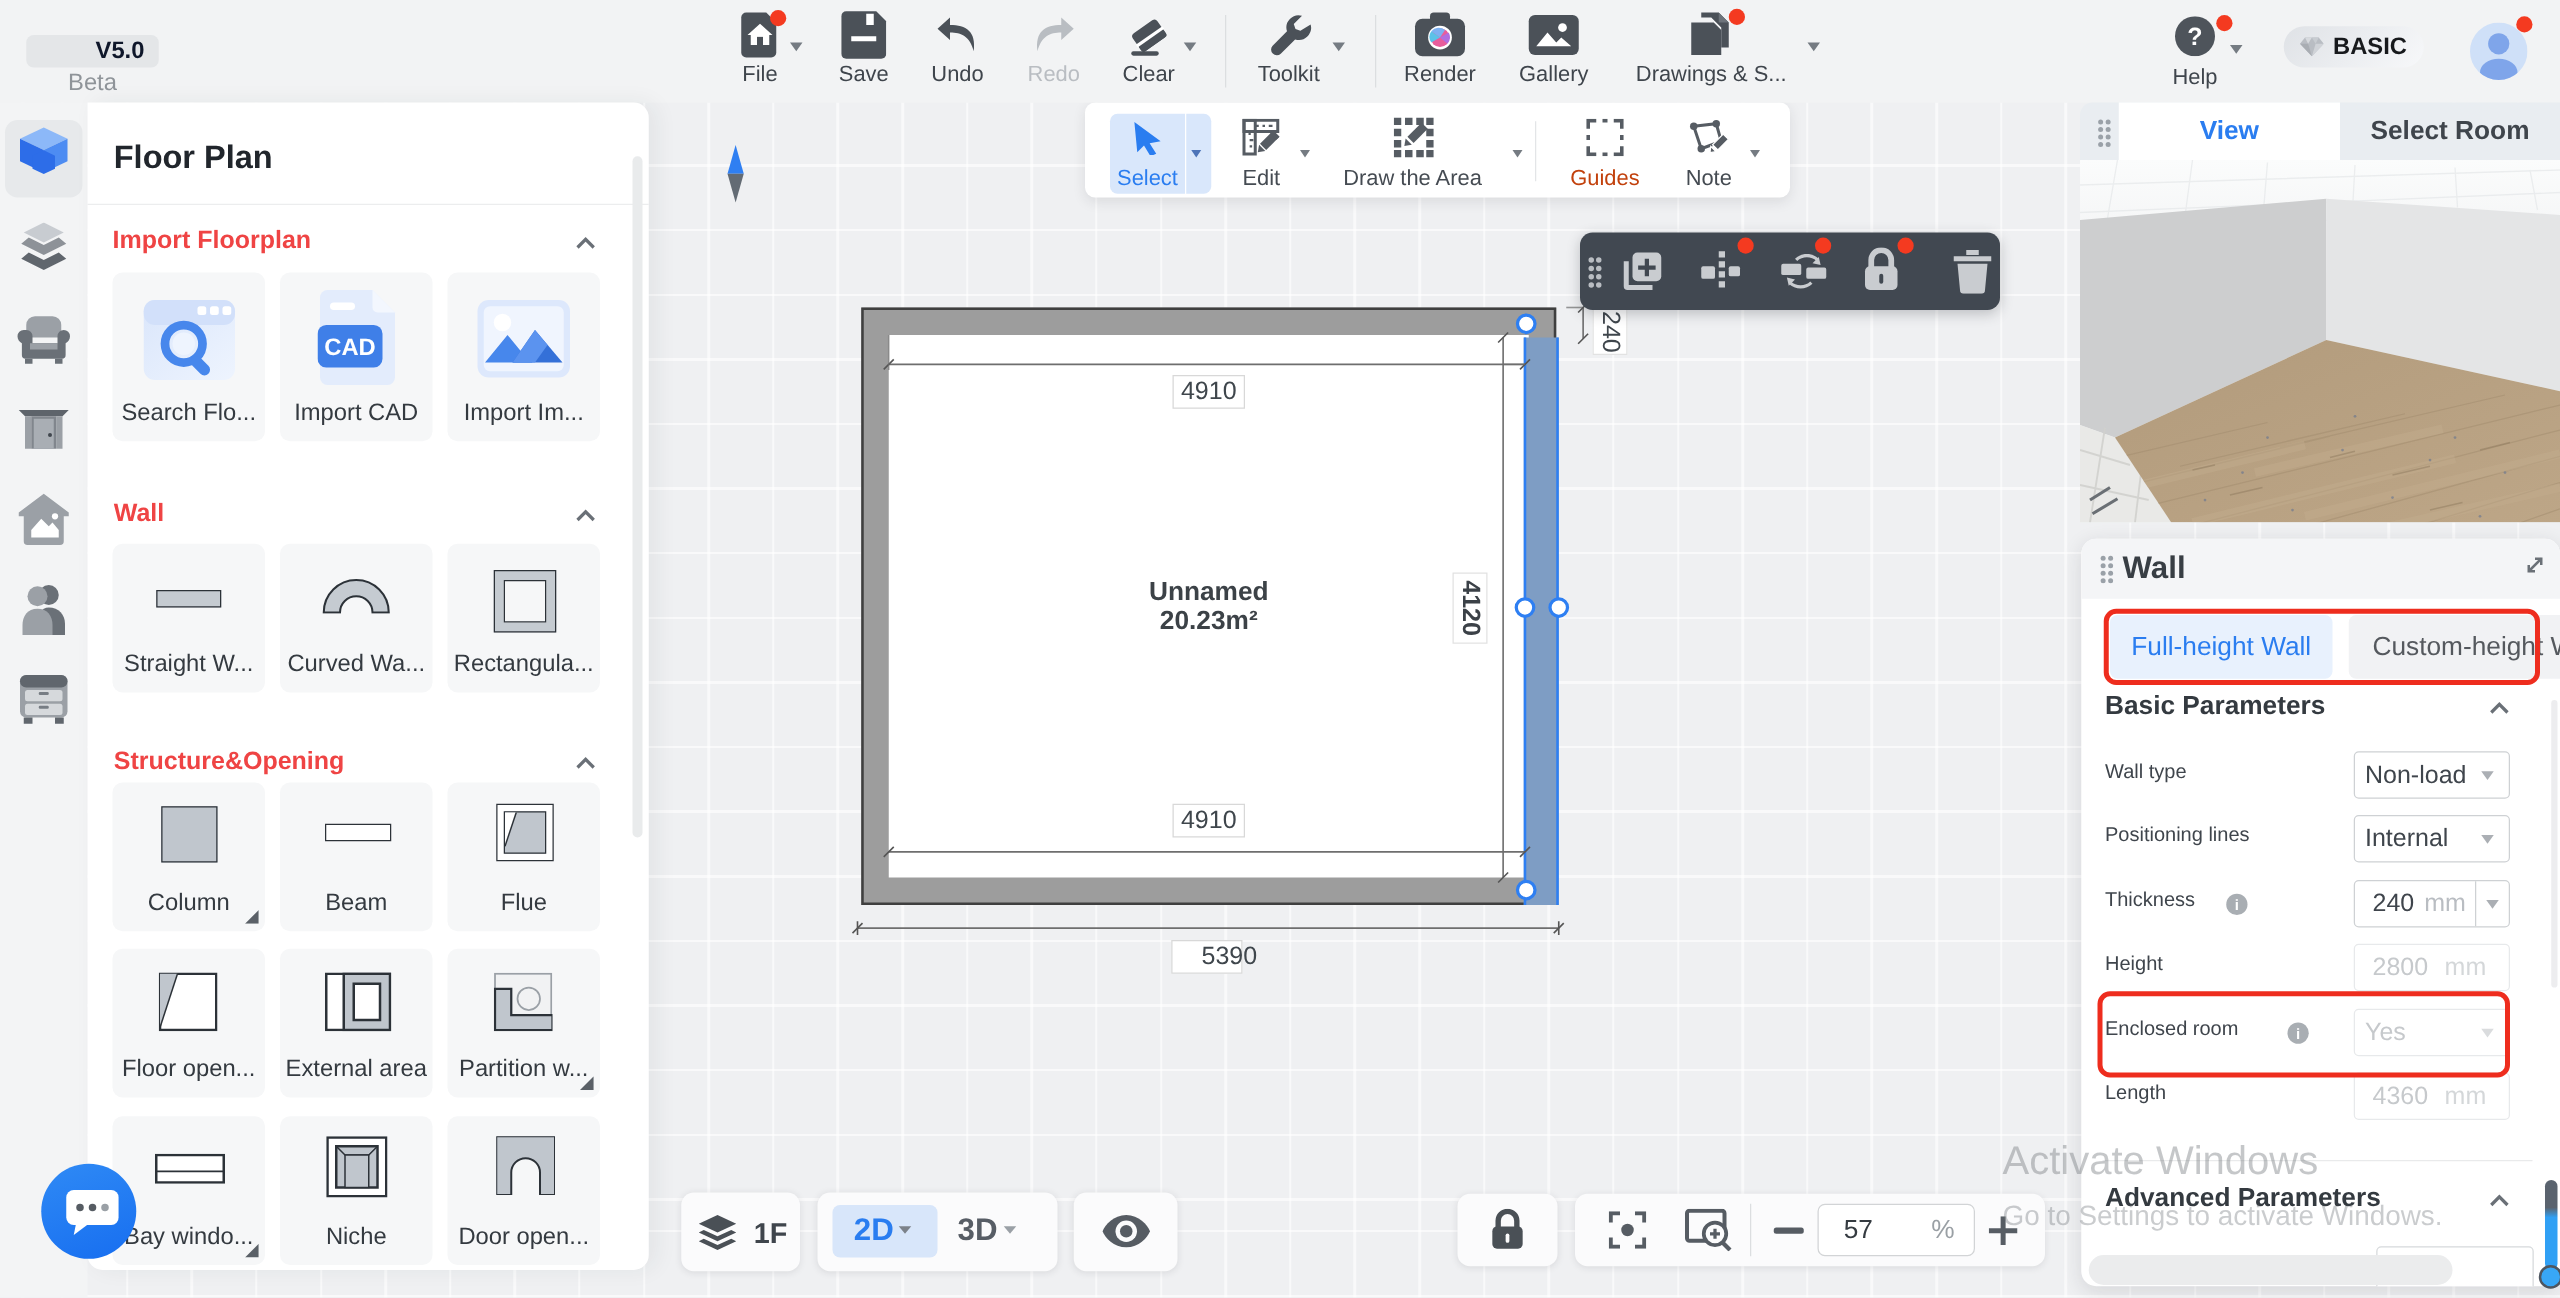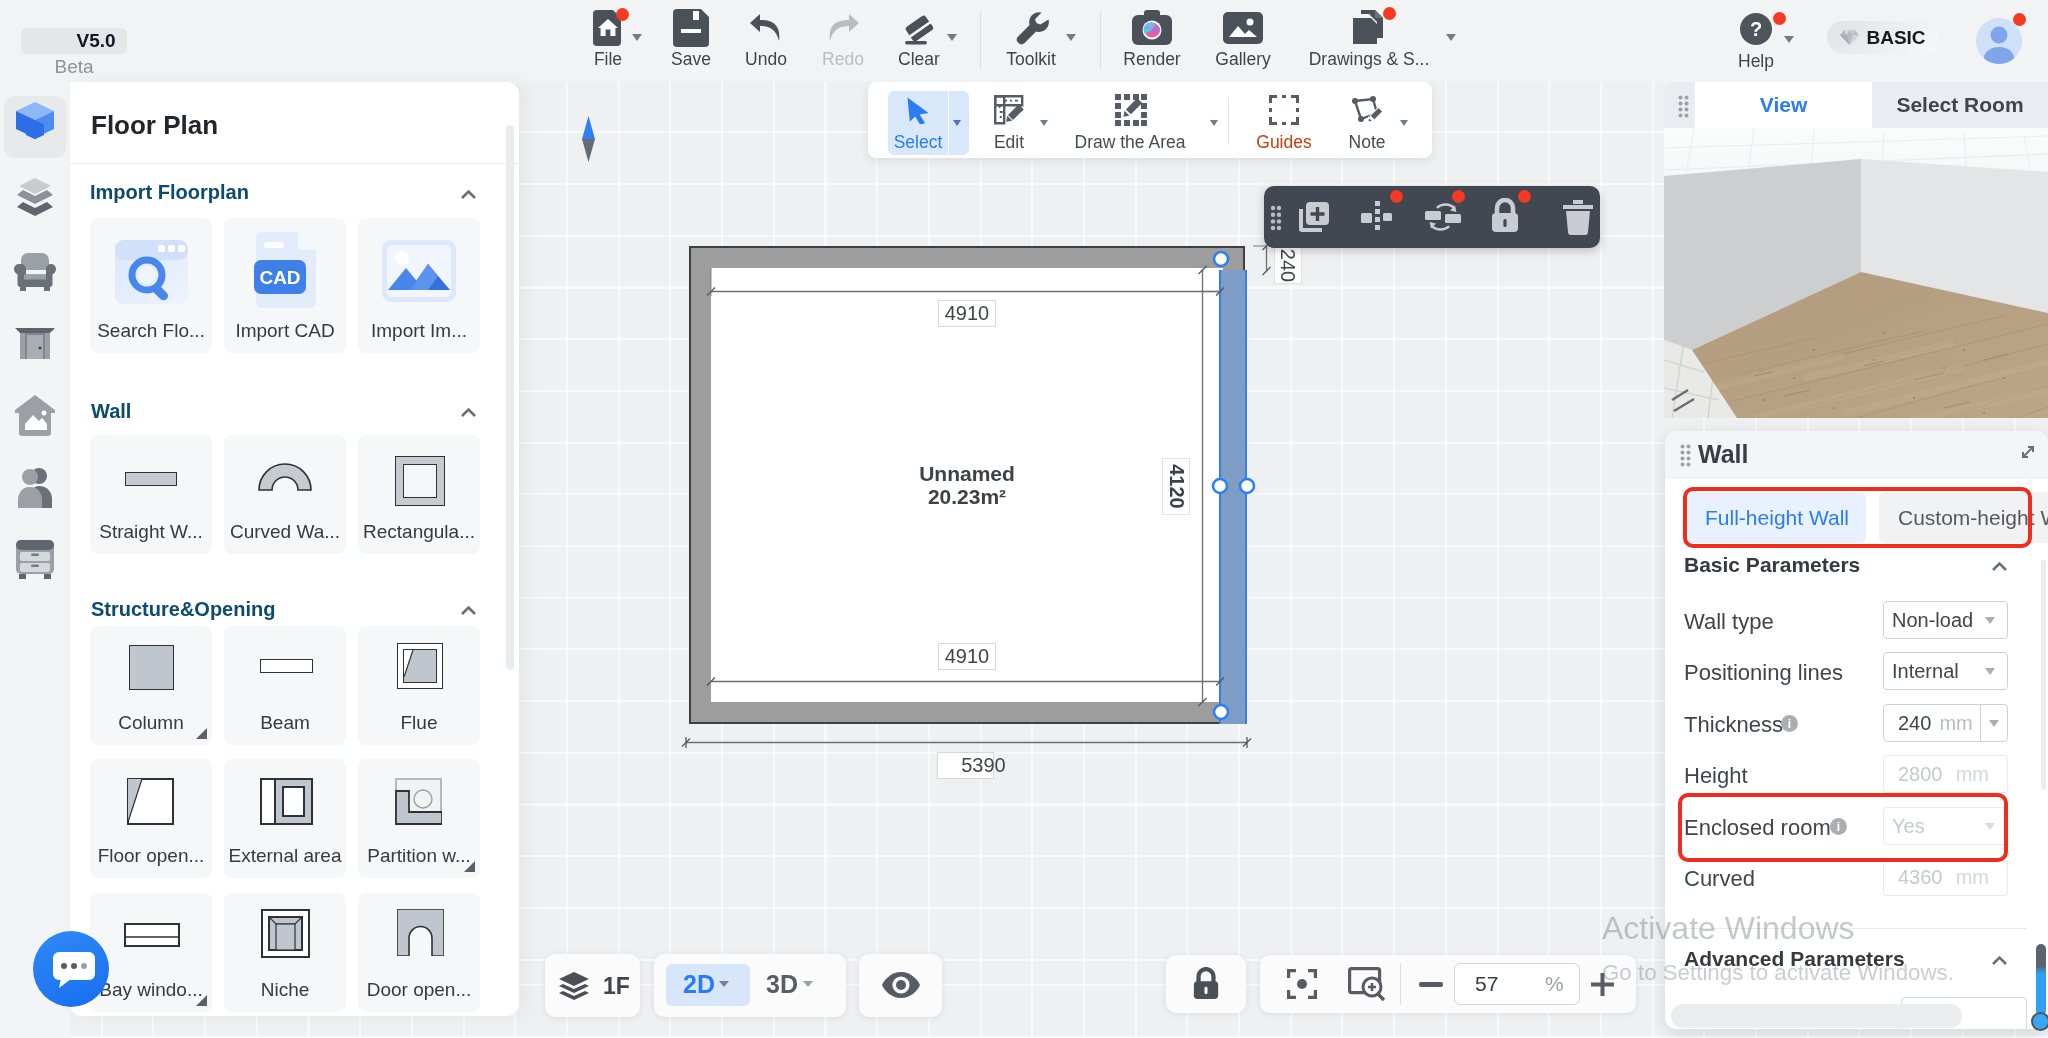--- a/index.html
+++ b/index.html
@@ -26,30 +26,30 @@
   .tb-sep { top:12px; width:1px; height:58px; background:#dcdee0; }
   
   .dimlabel { background:#fff; border:1px solid #d8d8d8; color:#3f464c; font-size:20px;
     display:flex; align-items:center; justify-content:center; }
   
   .chip { background:#fbfbfc; border-radius:10px; box-shadow:0 1px 6px rgba(40,44,50,.10); }
   
   #rail { left:0; top:82px; width:70px; bottom:0; background:#f3f4f5; z-index:45; }
   #lpanel { left:70px; top:82px; width:449px; height:934px; background:#fff; z-index:46;
     border-radius:0 12px 12px 12px; box-shadow:6px 0 18px rgba(40,44,50,.06); }
-  .sec-h { font-size:20px; font-weight:bold; color:#0c4a6e; }
+  .sec-h { font-size:20px; font-weight:bold; color:#ef4444; }
   .chev { width:19px; height:19px; }
   .card { background:#f6f7f8; border-radius:8px; position:absolute; }
   .card .cap { position:absolute; left:0; right:0; text-align:center; font-size:19px; color:#343a40; white-space:nowrap; }
   
   #rtabs { left:1664px; top:82px; width:384px; height:46px; background:#e9edf1; border-radius:10px 0 0 0; z-index:46; }
   #rview3d { left:1664px; top:128px; width:384px; height:290px; background:#eef0f1; overflow:hidden; z-index:46; }
   #wallcard { left:1665px; top:431px; width:383px; height:598px; background:#fff; border-radius:12px;
     box-shadow:0 4px 16px rgba(31,35,41,.12); overflow:hidden; z-index:46; }
-  .row-label { font-size:22px; color:#3f454c; }
+  .row-label { font-size:16px; color:#3f454c; }
   .sel { width:125px; height:38px; border:1px solid #ced1d4; border-radius:4px; background:#fff;
     font-size:20px; color:#3f454c; display:flex; align-items:center; }
   .sel.dis { border-color:#e7e9eb; color:#c6c9cc; }
   .sel .caret { width:0; height:0; border-left:5.5px solid transparent; border-right:5.5px solid transparent;
     border-top:7px solid #abafb4; }
   .sel.dis .caret { border-top-color:#dadcde; }
   .info-i { width:17px; height:17px; border-radius:50%; background:#a9aeb3; color:#fff; font-size:12px;
     font-weight:bold; display:flex; align-items:center; justify-content:center; font-style:normal; }
   .redbox { border:4px solid #ee2d1e; border-radius:10px; position:absolute; z-index:55; pointer-events:none; }
   
@@ -715,21 +715,21 @@
       <span style="margin-left:auto;margin-right:18px;color:#d4d7d9;">mm</span>
     </div>
 
   <div class="abs row-label" style="left:19px;top:384px;">Enclosed room</div>
   <div class="abs info-i" style="left:165px;top:387px;">i</div>
   <div class="abs sel dis" style="left:218px;top:376px;gap:24px;">
       <span style="margin-left:8px;">Yes</span>
       <span class="caret" style="margin-left:auto;margin-right:12px;"></span>
     </div>
 
-  <div class="abs row-label" style="left:19px;top:435px;">Curved</div>
+  <div class="abs row-label" style="left:19px;top:435px;">Length</div>
   <div class="abs sel dis" style="left:218px;top:427px;">
       <span style="margin-left:14px;">4360</span>
       <span style="margin-left:auto;margin-right:18px;color:#d4d7d9;">mm</span>
     </div>
 
   <div class="abs" style="left:17px;top:497px;width:344px;height:1px;background:#e9eaeb;"></div>
   <div class="abs" style="left:376px;top:129px;width:5px;height:230px;background:#ededef;border-radius:2.5px;"></div>
   <div class="abs" style="left:19px;top:516px;font-size:21px;font-weight:bold;color:#343a40;">Advanced Parameters</div>
   <svg class="abs chev" style="left:325px;top:520px;" viewBox="0 0 19 19">
       <path d="M3 13 9.5 6.5 16 13" stroke="#6a7077" stroke-width="2.6" fill="none"></path>

